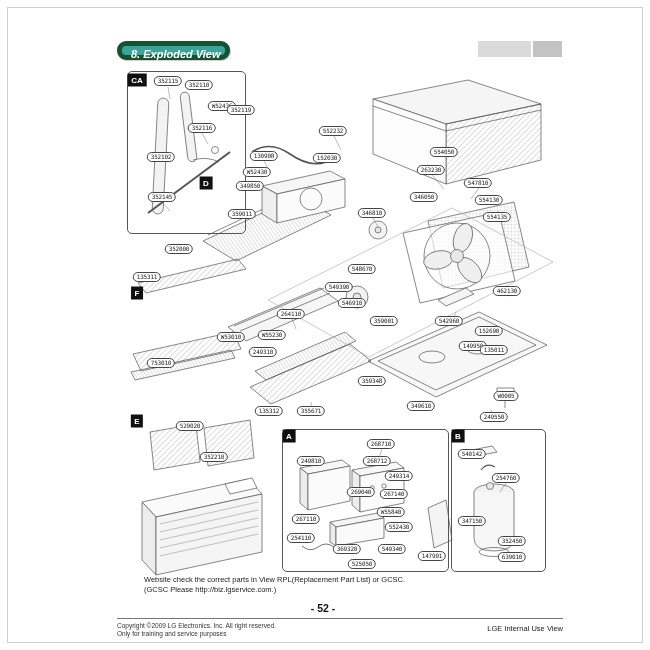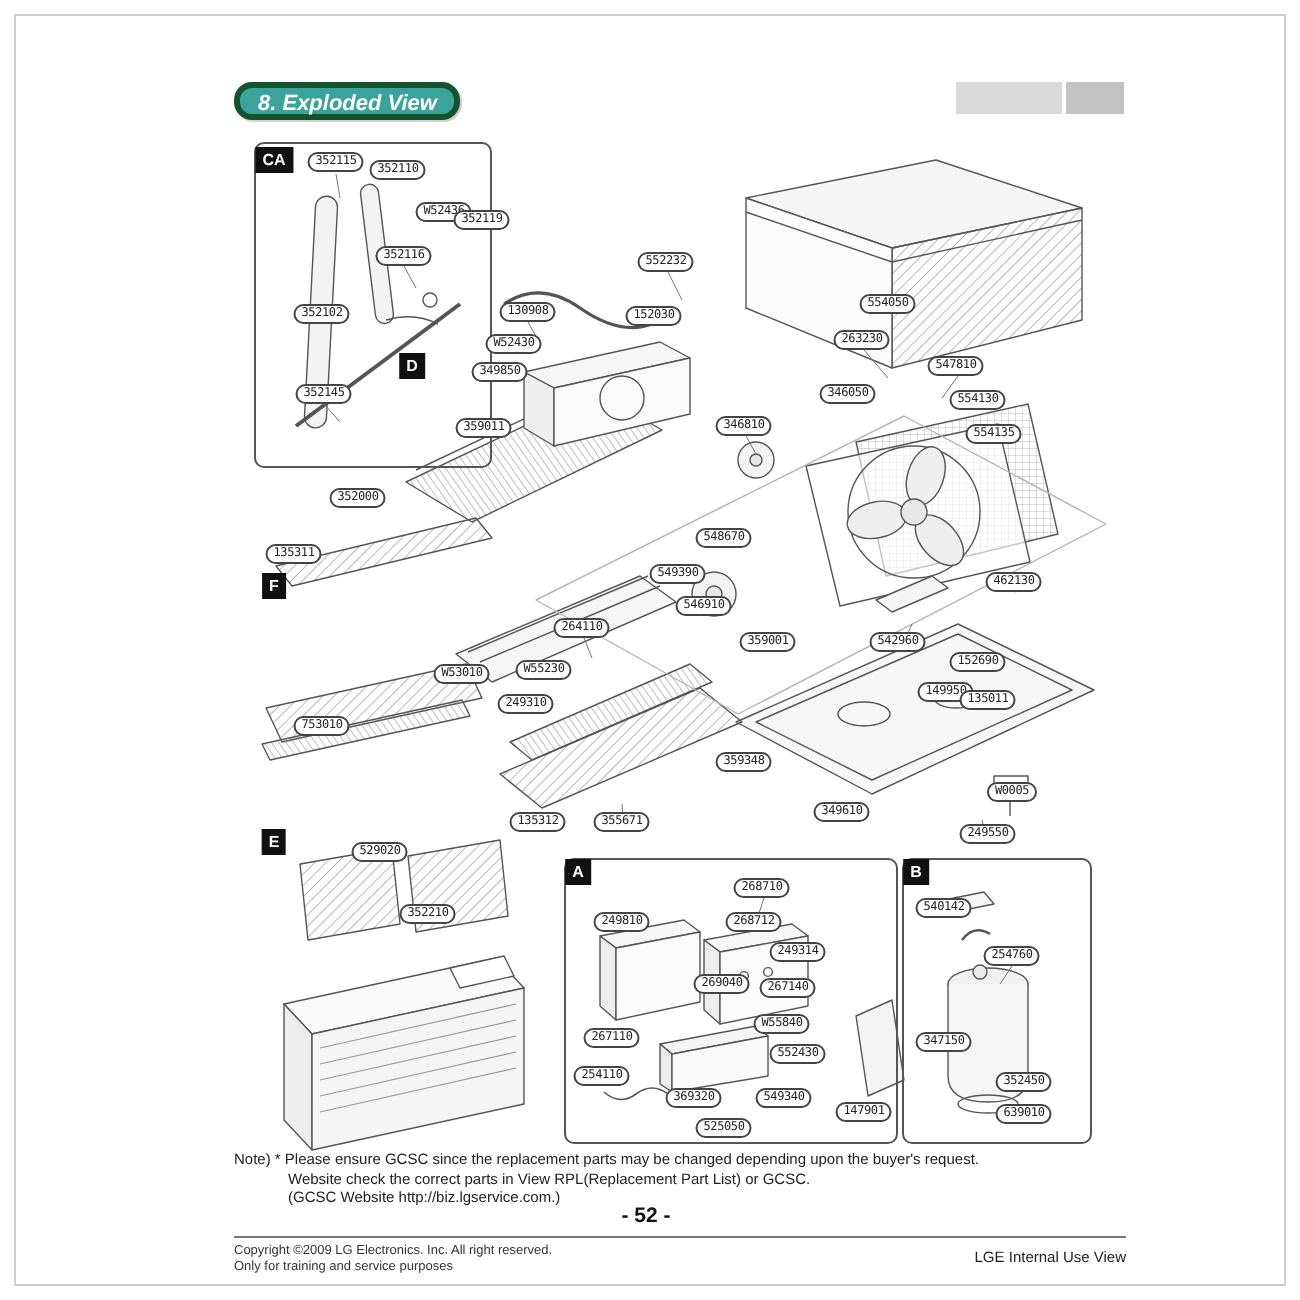--- a/index.html
+++ b/index.html
@@ -1,19 +1,19 @@
 <!DOCTYPE html>
 <html><head>
 <meta charset="utf-8">
 <style>
   *{box-sizing:border-box;margin:0;padding:0}
   html,body{width:650px;height:650px;background:#fff;font-family:"Liberation Sans",sans-serif}
   .page{position:relative;width:650px;height:650px;background:#fff;overflow:hidden}
   .page-border{position:absolute;inset:7px;border:1px solid #cfcfcf;pointer-events:none}
-  .title-badge{position:absolute;left:117px;top:41px;width:113px;height:19px;background:#3ba49a;border:3px solid #14532d;border-radius:9px;color:#fff;font-style:italic;font-weight:bold;font-size:11px;line-height:17px;padding-left:9px;box-shadow:1px 1px 0 rgba(0,0,0,.18)}
+  .title-badge{position:absolute;left:117px;top:41px;width:113px;height:19px;background:#3ba49a;border:5px solid #14532d;border-radius:9px;color:#fff;font-style:italic;font-weight:bold;font-size:11px;line-height:17px;padding-left:9px;box-shadow:1px 1px 0 rgba(0,0,0,.18)}
   .corner-bar1{position:absolute;left:478px;top:41px;width:53px;height:16px;background:#dadada}
   .corner-bar2{position:absolute;left:533px;top:41px;width:29px;height:16px;background:#c3c3c3}
   svg.linework{position:absolute;left:0;top:0}
   .label-layer{position:absolute;left:0;top:0;width:650px;height:650px}
   .part-label{position:absolute;transform:translate(-50%,-50%);font-size:6px;line-height:1;padding:1px 3px;border:1px solid #444;border-radius:7px;background:#fff;color:#222;white-space:nowrap;font-family:"DejaVu Sans Mono",monospace;letter-spacing:-.2px}
   .section-label{position:absolute;transform:translate(-50%,-50%);background:#101010;color:#fff;font-weight:bold;font-size:8px;line-height:1;padding:2.5px 3.5px;min-width:7px;text-align:center}
   .section-box{position:absolute;border:1px solid #555;border-radius:5px}
   .note{position:absolute;left:117px;top:575px;width:452px;font-size:7.5px;line-height:9.5px;color:#222}
   .note .indent{padding-left:27px}
   .page-number{position:absolute;left:0;top:602px;width:646px;text-align:center;font-weight:bold;font-size:10.5px;color:#111}
@@ -262,23 +262,22 @@
       <div class="part-label" style="left: 432px; top: 556px;">147901</div>
       <div class="part-label" style="left: 362px; top: 564px;">525050</div>
       <div class="part-label" style="left: 472px; top: 454px;">540142</div>
       <div class="part-label" style="left: 506px; top: 478px;">254760</div>
       <div class="part-label" style="left: 472px; top: 521px;">347150</div>
       <div class="part-label" style="left: 512px; top: 541px;">352450</div>
       <div class="part-label" style="left: 512px; top: 557px;">639010</div>
     </div>
 
   <div class="note">
-    <div>Note) * Please ensure GCSC since the replacement parts may be changed depending upon the buyer's request.</div>
     <div class="indent">Website check the correct parts in View RPL(Replacement Part List) or GCSC.</div>
-    <div class="indent">(GCSC Website  http://biz.lgservice.com.)</div>
+    <div class="indent">(GCSC Please  http://biz.lgservice.com.)</div>
   </div>
 
   <div class="page-number">- 52 -</div>
   <div class="rule"></div>
 
   <div class="footer-left">
     <div>Copyright ©2009 LG Electronics. Inc. All right reserved.</div>
     <div>Only for training and service purposes</div>
   </div>
   <div class="footer-right">LGE Internal Use View</div>

